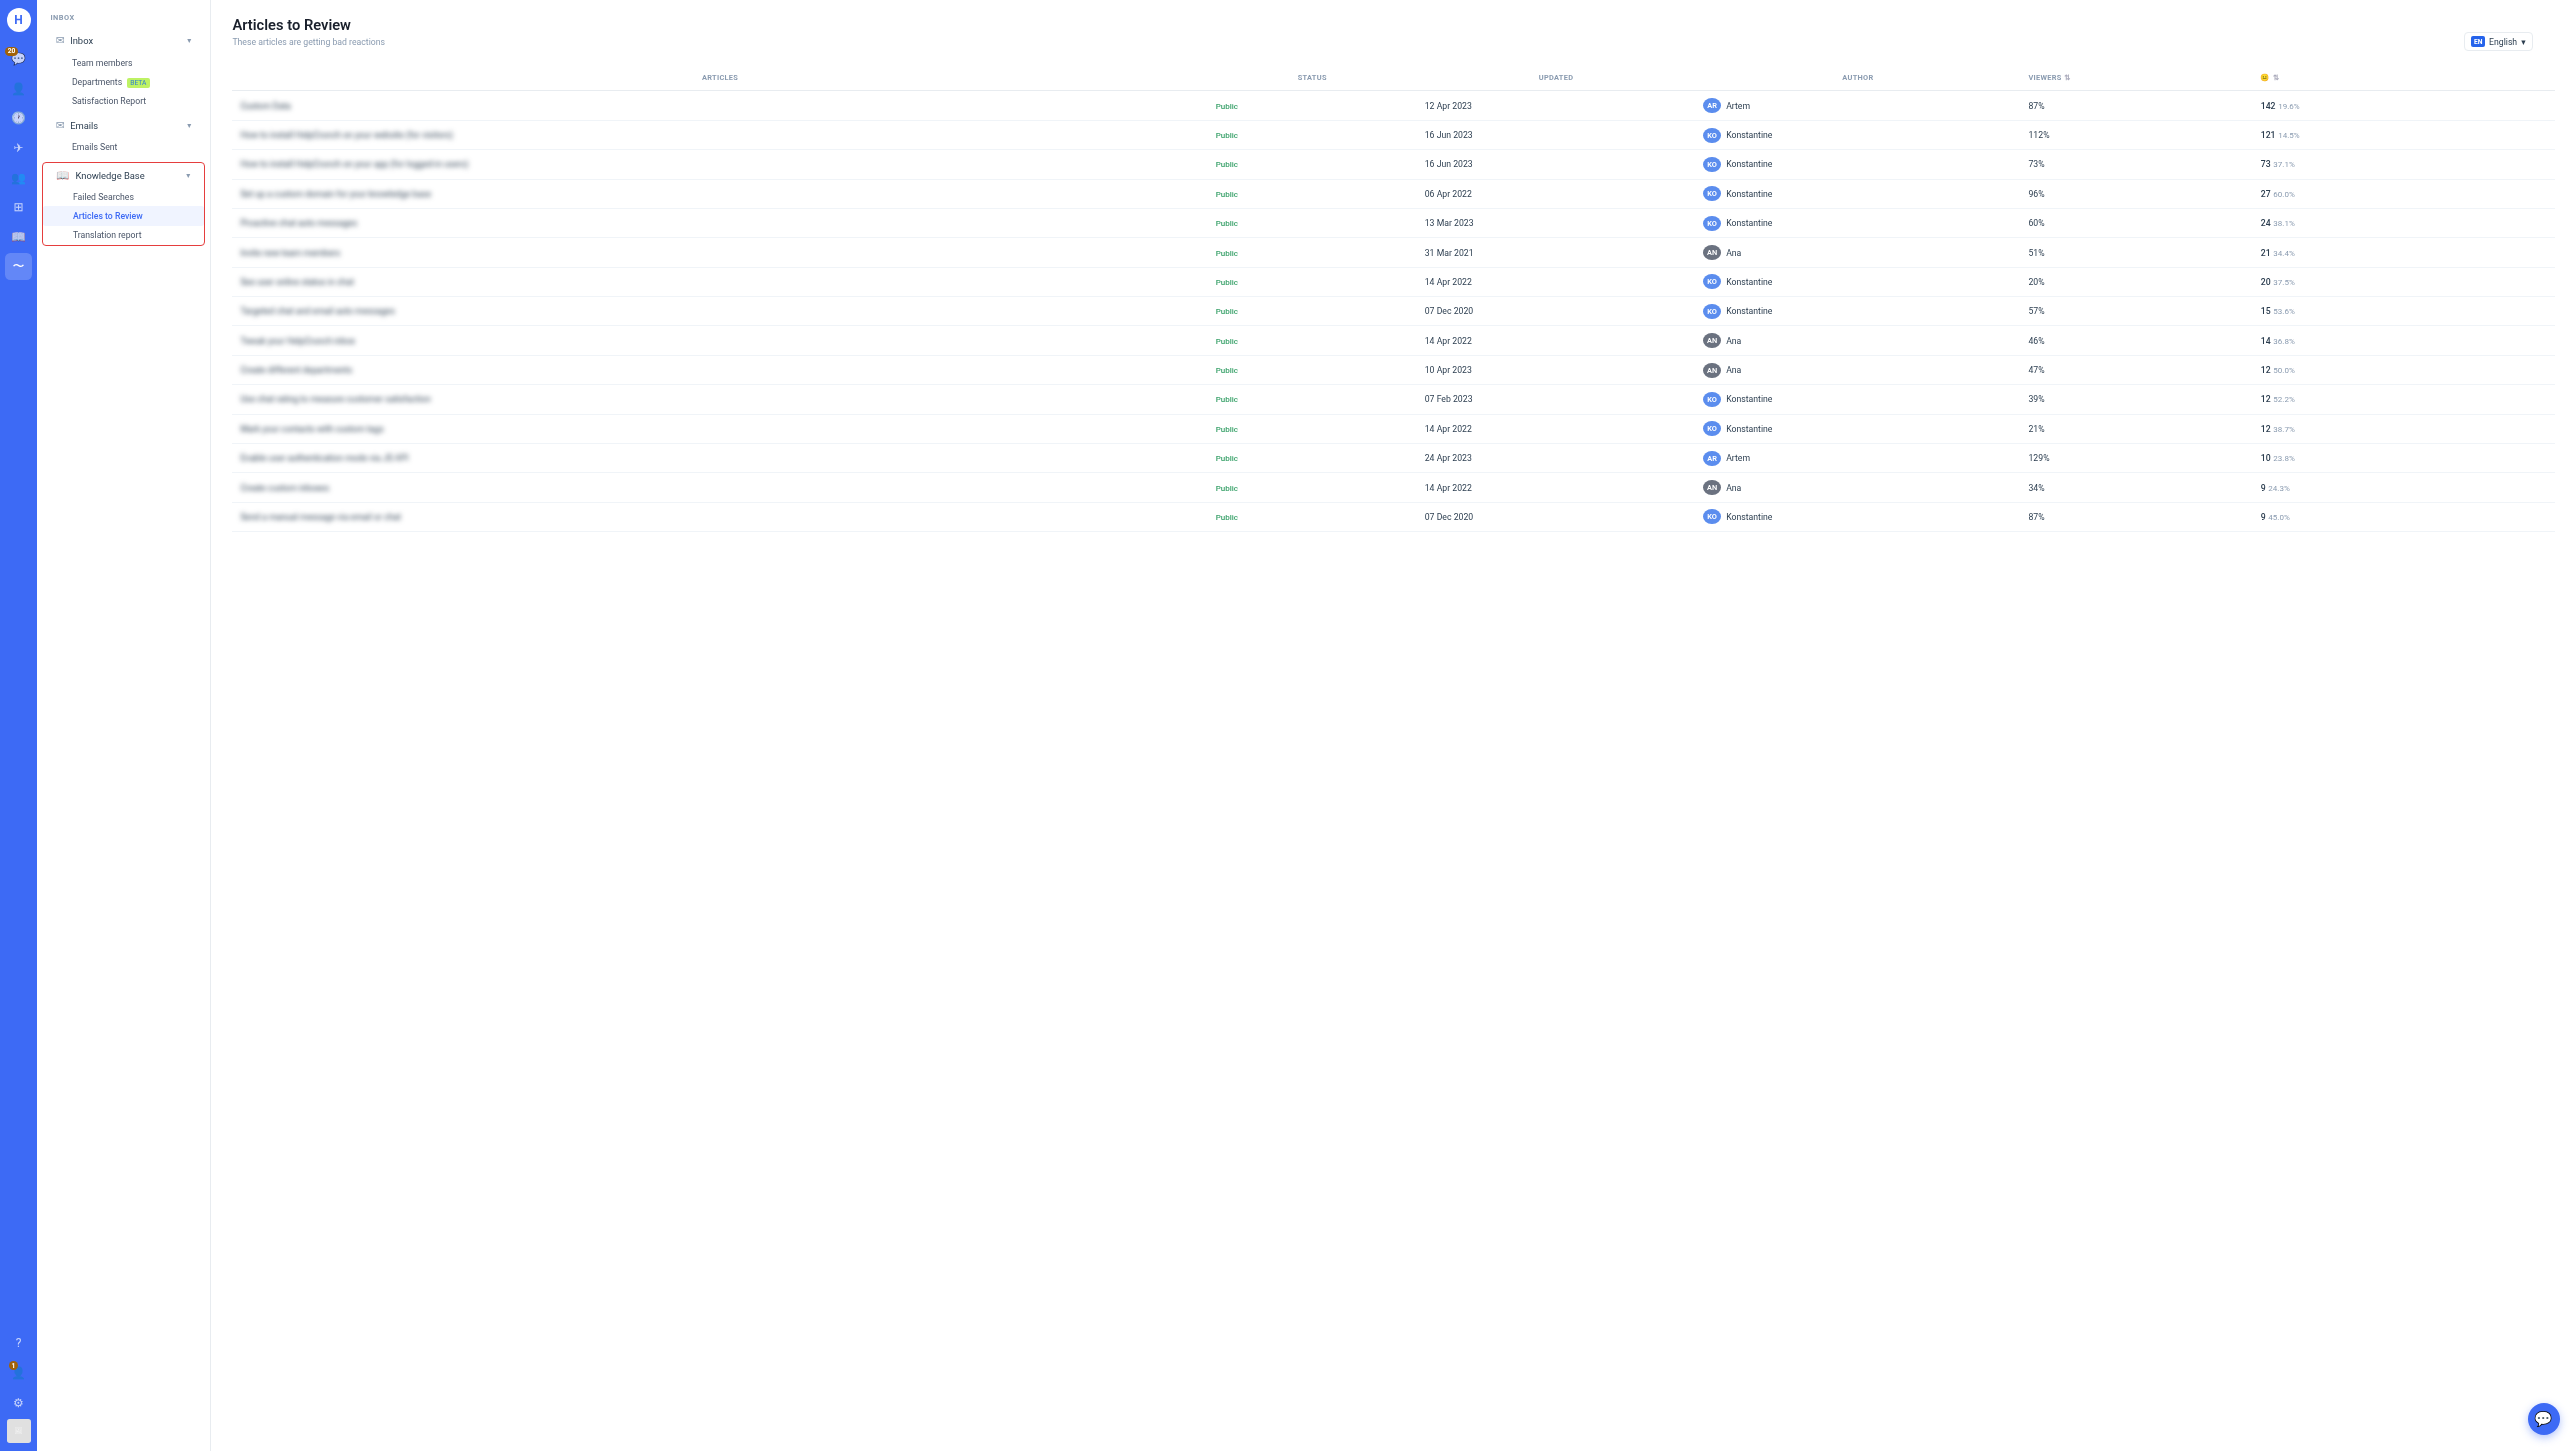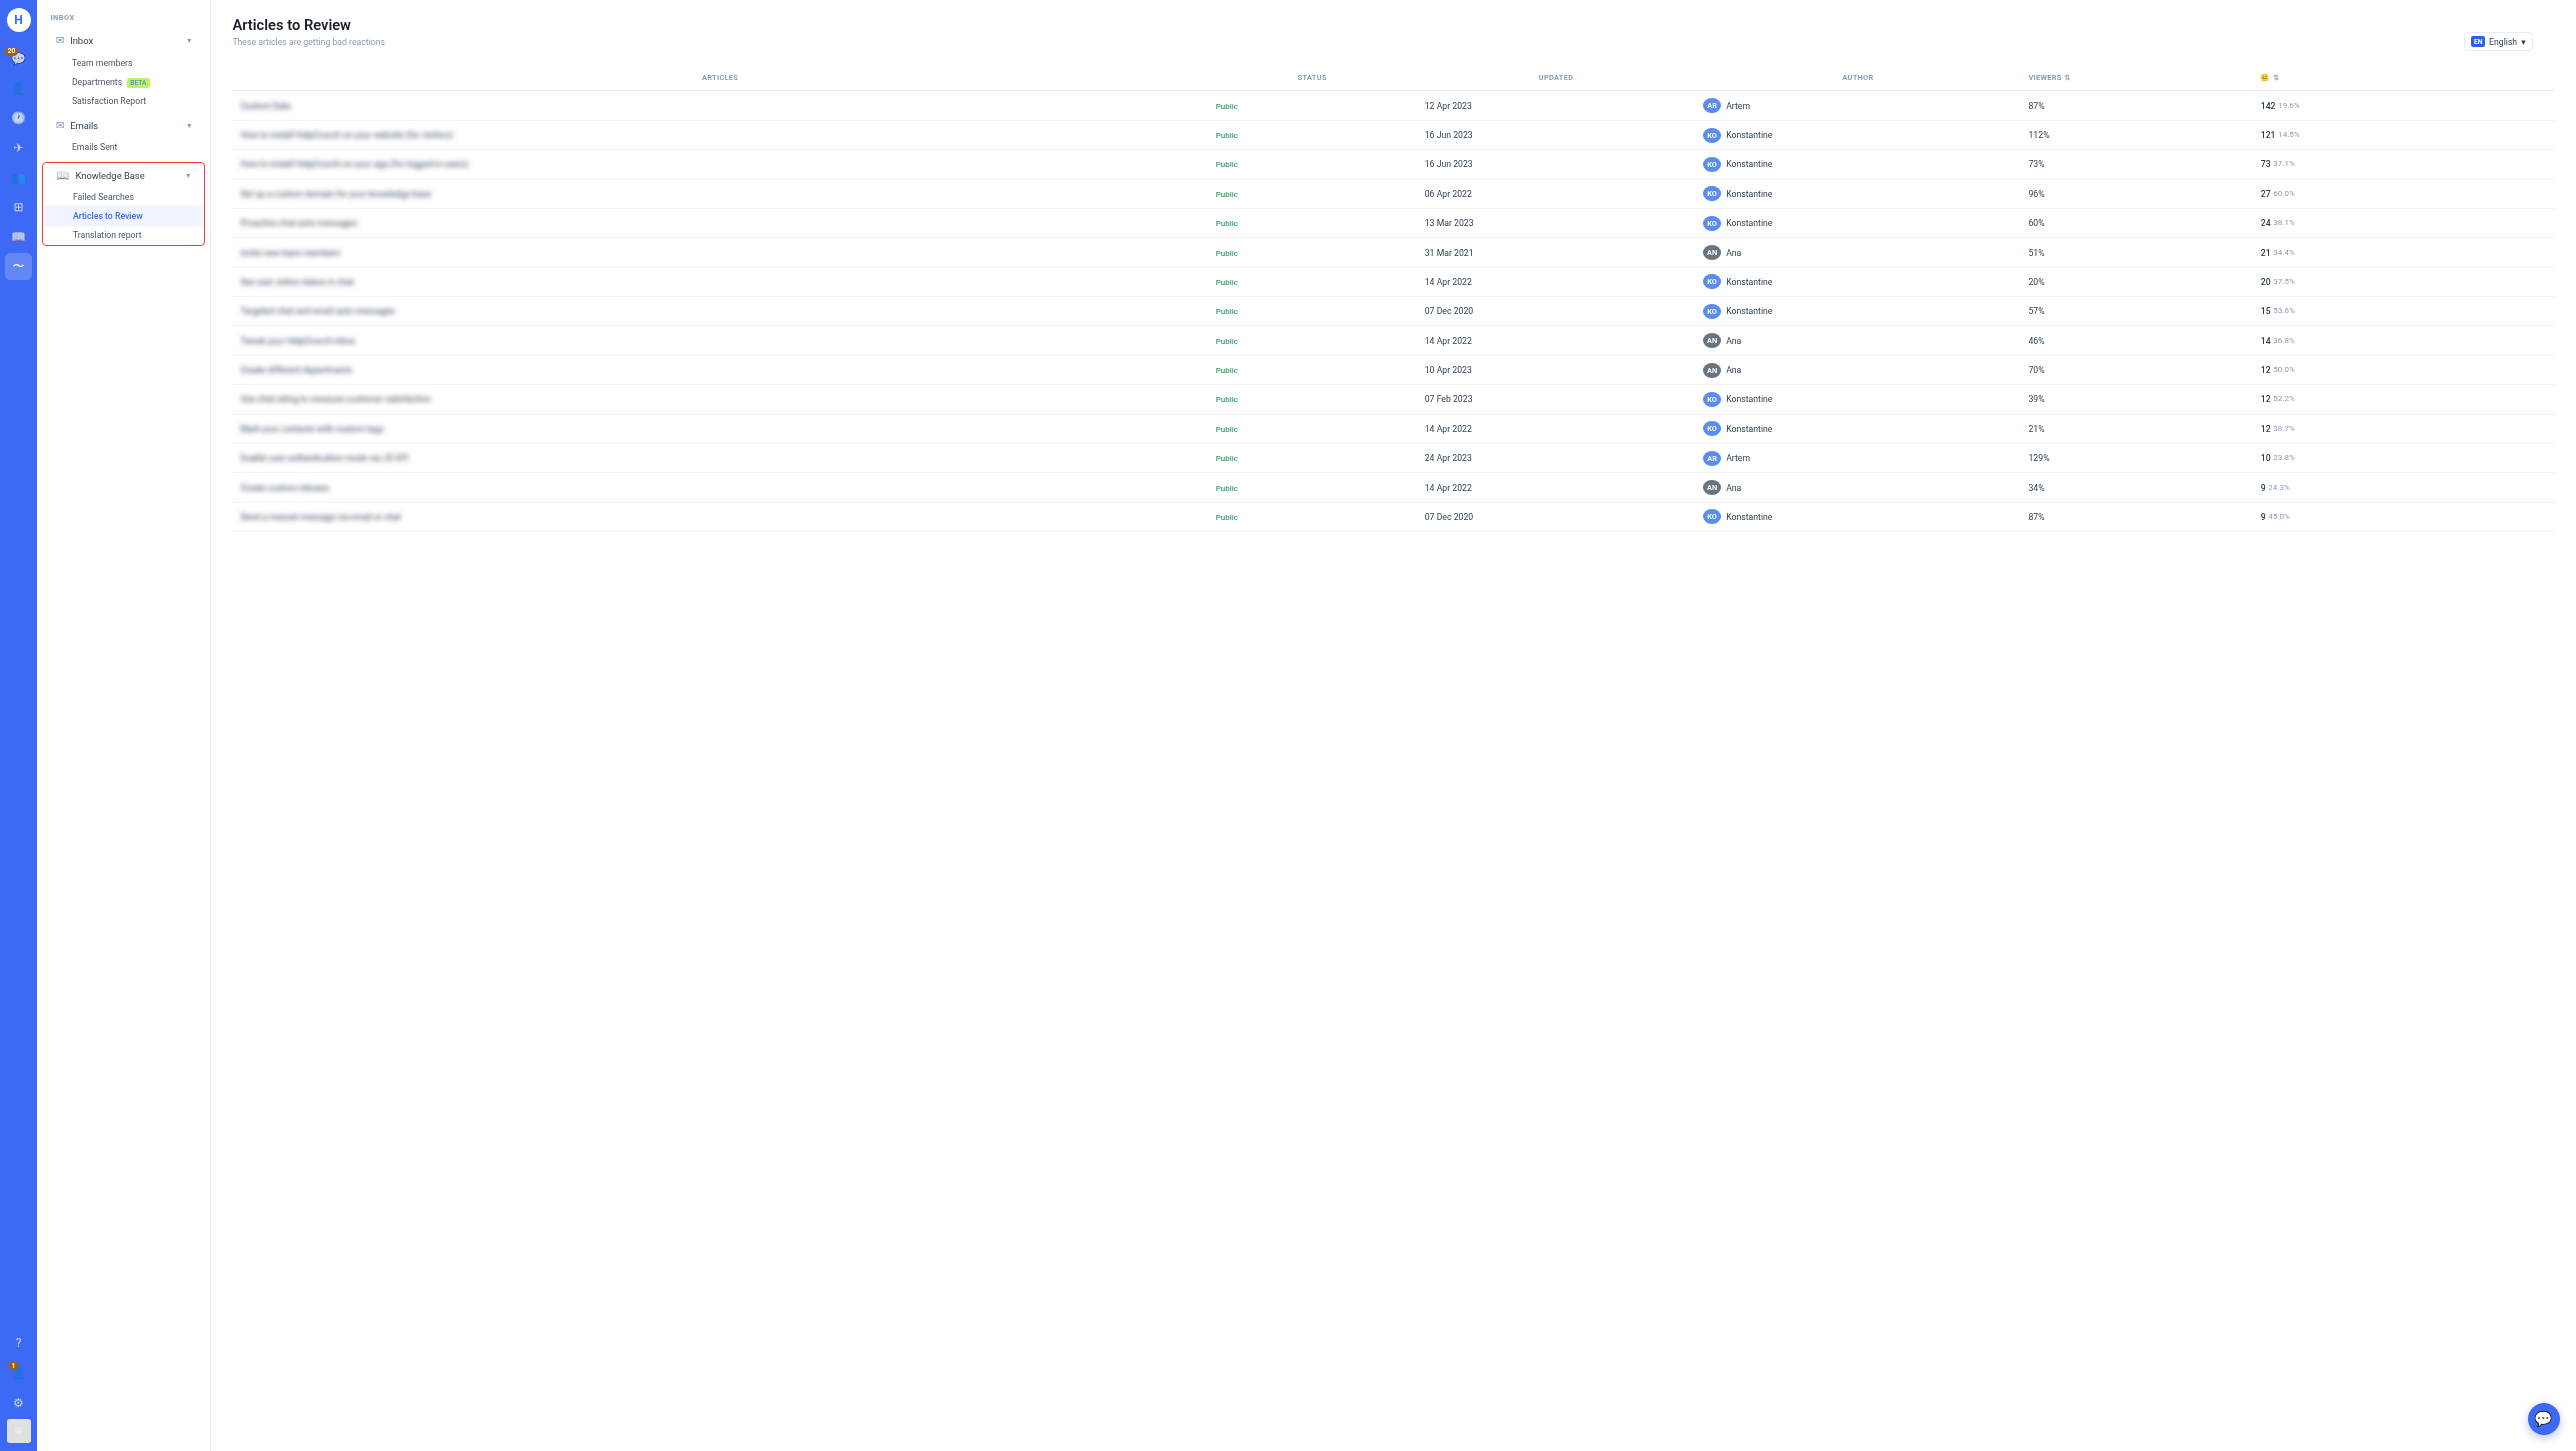--- a/index.html
+++ b/index.html
@@ -158,21 +158,21 @@
       font-weight: 500;
     }
     .author-cell { display: flex; align-items: center; gap: 5.4px; }
     .avatar {
       width: 17.4px; height: 15px; border-radius: 50%;
       display: flex; align-items: center; justify-content: center;
       font-size: 7.4px; font-weight: 600; color: white;
       flex-shrink: 0;
     }
     .viewers-cell { color: #8a9bb0; font-size: 8px; }
-    .reactions-cell { display: flex; align-items: flex-start; gap: 2.7px; }
+    .reactions-cell { display: flex; align-items: flex-end; gap: 2.7px; }
     .reaction-count { font-size: 8.7px; color: #2c3e50; font-weight: 500; }
     .reaction-pct { font-size: 8px; color: #8a9bb0; }
     .col-articles { width: 42%; }
     .col-status { width: 9%; }
     .col-updated { width: 12%; }
     .col-author { width: 14%; }
     .col-viewers { width: 10%; }
     .col-reactions { width: 13%; }
 
     .th-with-icon { display: flex; align-items: center; gap: 2.7px; }
@@ -501,21 +501,21 @@
     <td>
       <span class="status-badge">Public</span>
     </td>
     <td>10 Apr 2023</td>
     <td>
       <div class="author-cell">
         <div class="avatar" style="background:#6b7280">AN</div>
         <span>Ana</span>
       </div>
     </td>
-    <td class="viewers-cell">70%</td>
+    <td class="viewers-cell">47%</td>
     <td>
       <div class="reactions-cell">
         <span class="reaction-count">12</span>
         <span class="reaction-pct">50.0%</span>
       </div>
     </td>
   </tr>
         <tr>
     <td>
       <span class="article-title blurred">Use chat rating to measure customer satisfaction</span>

